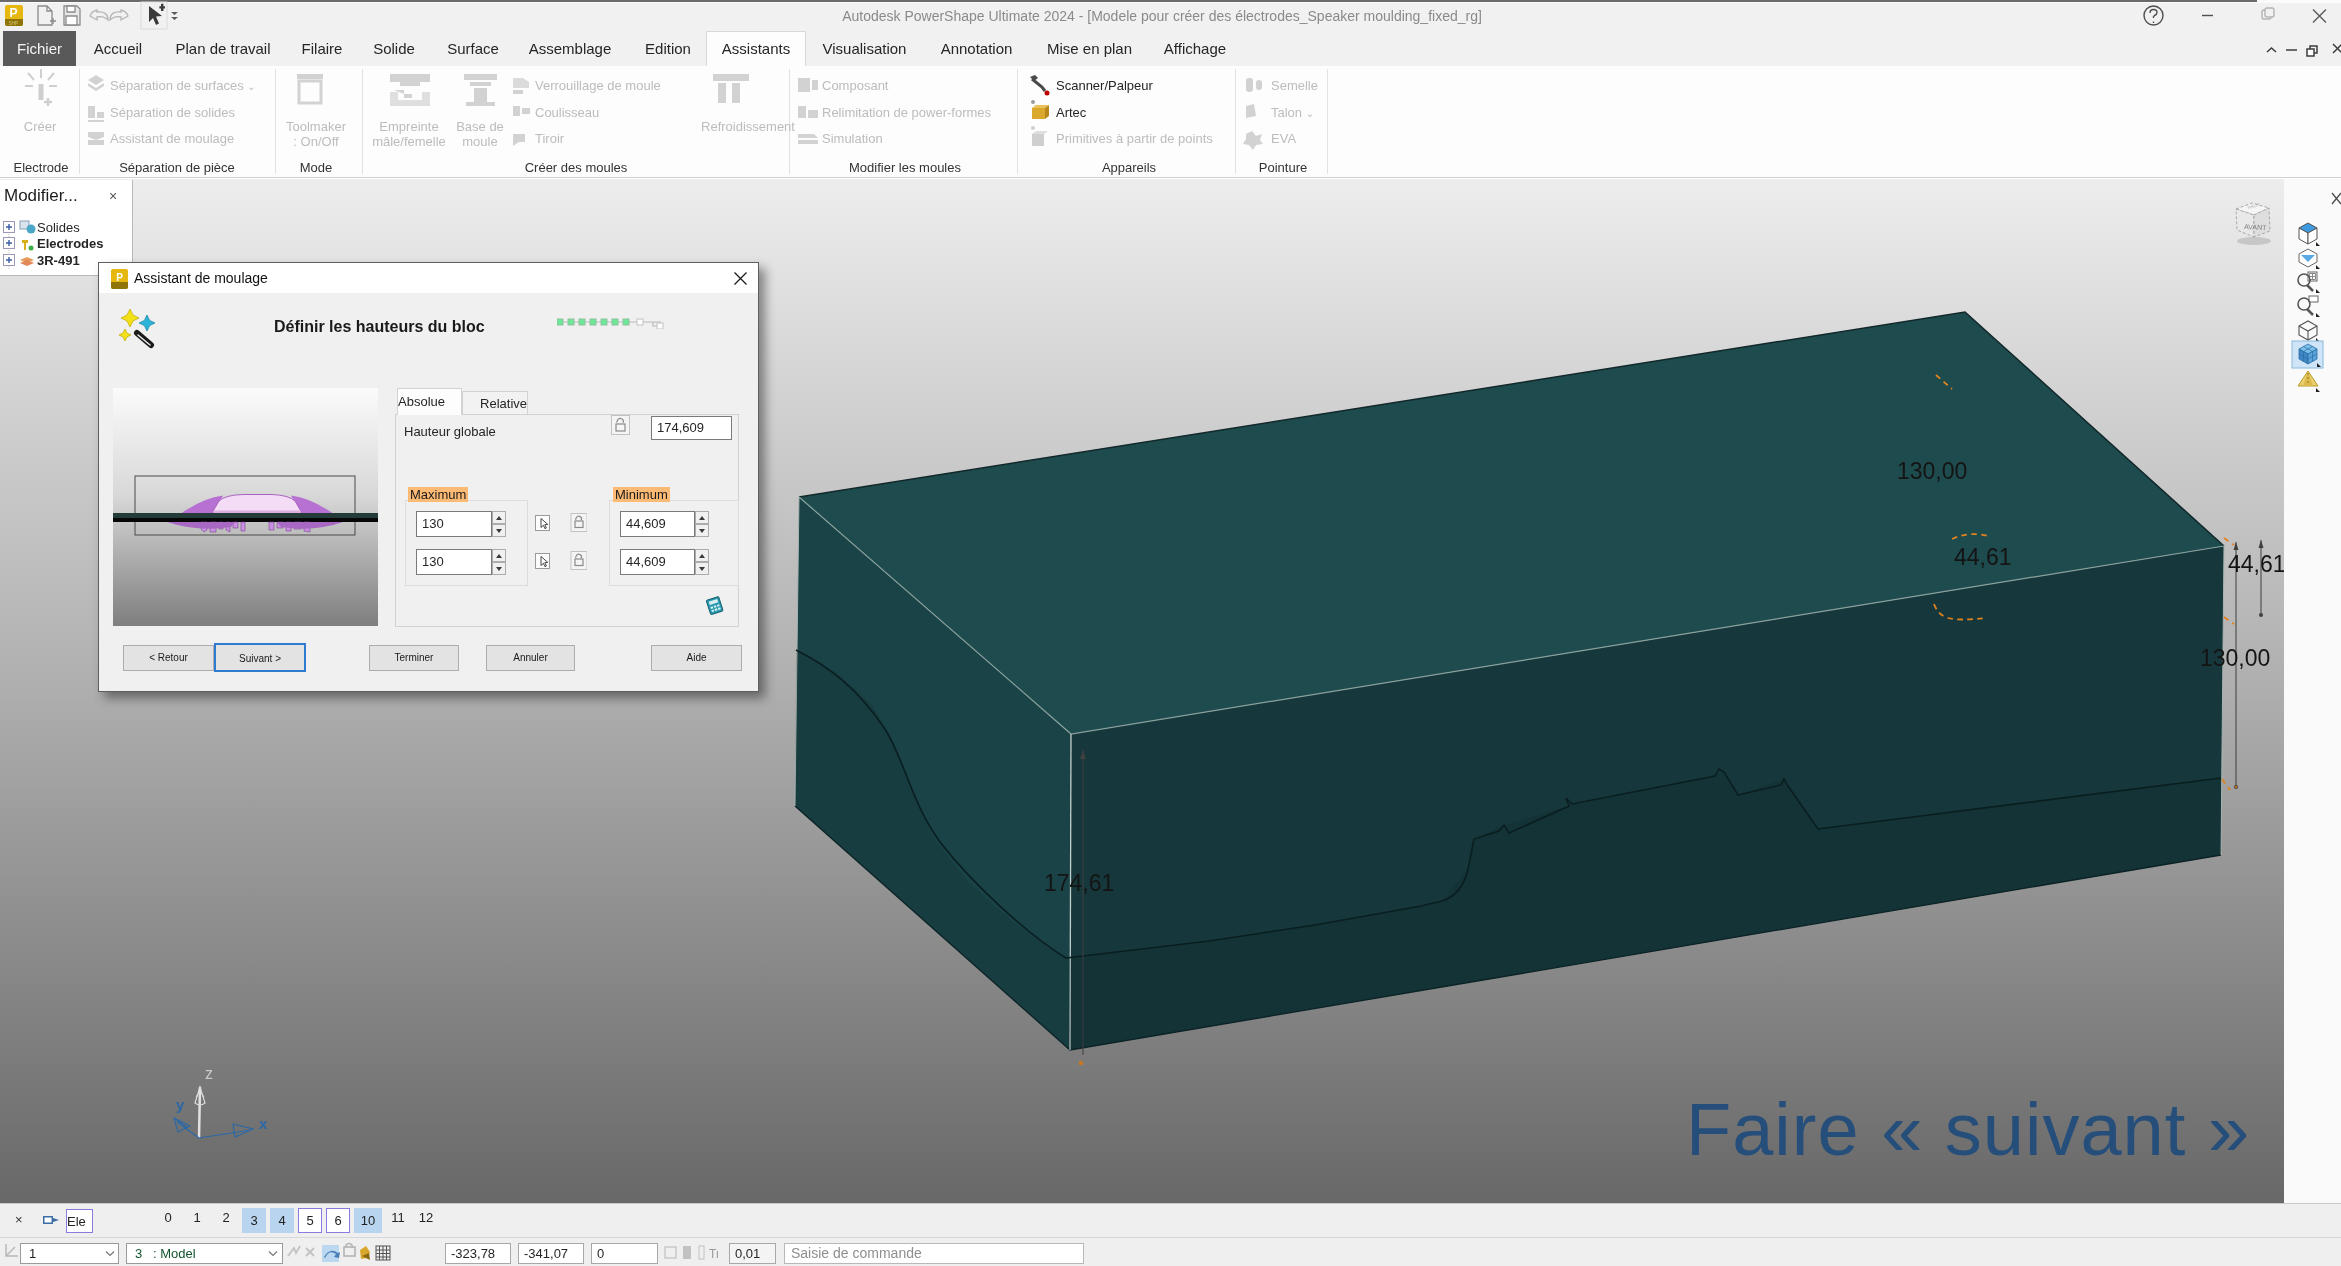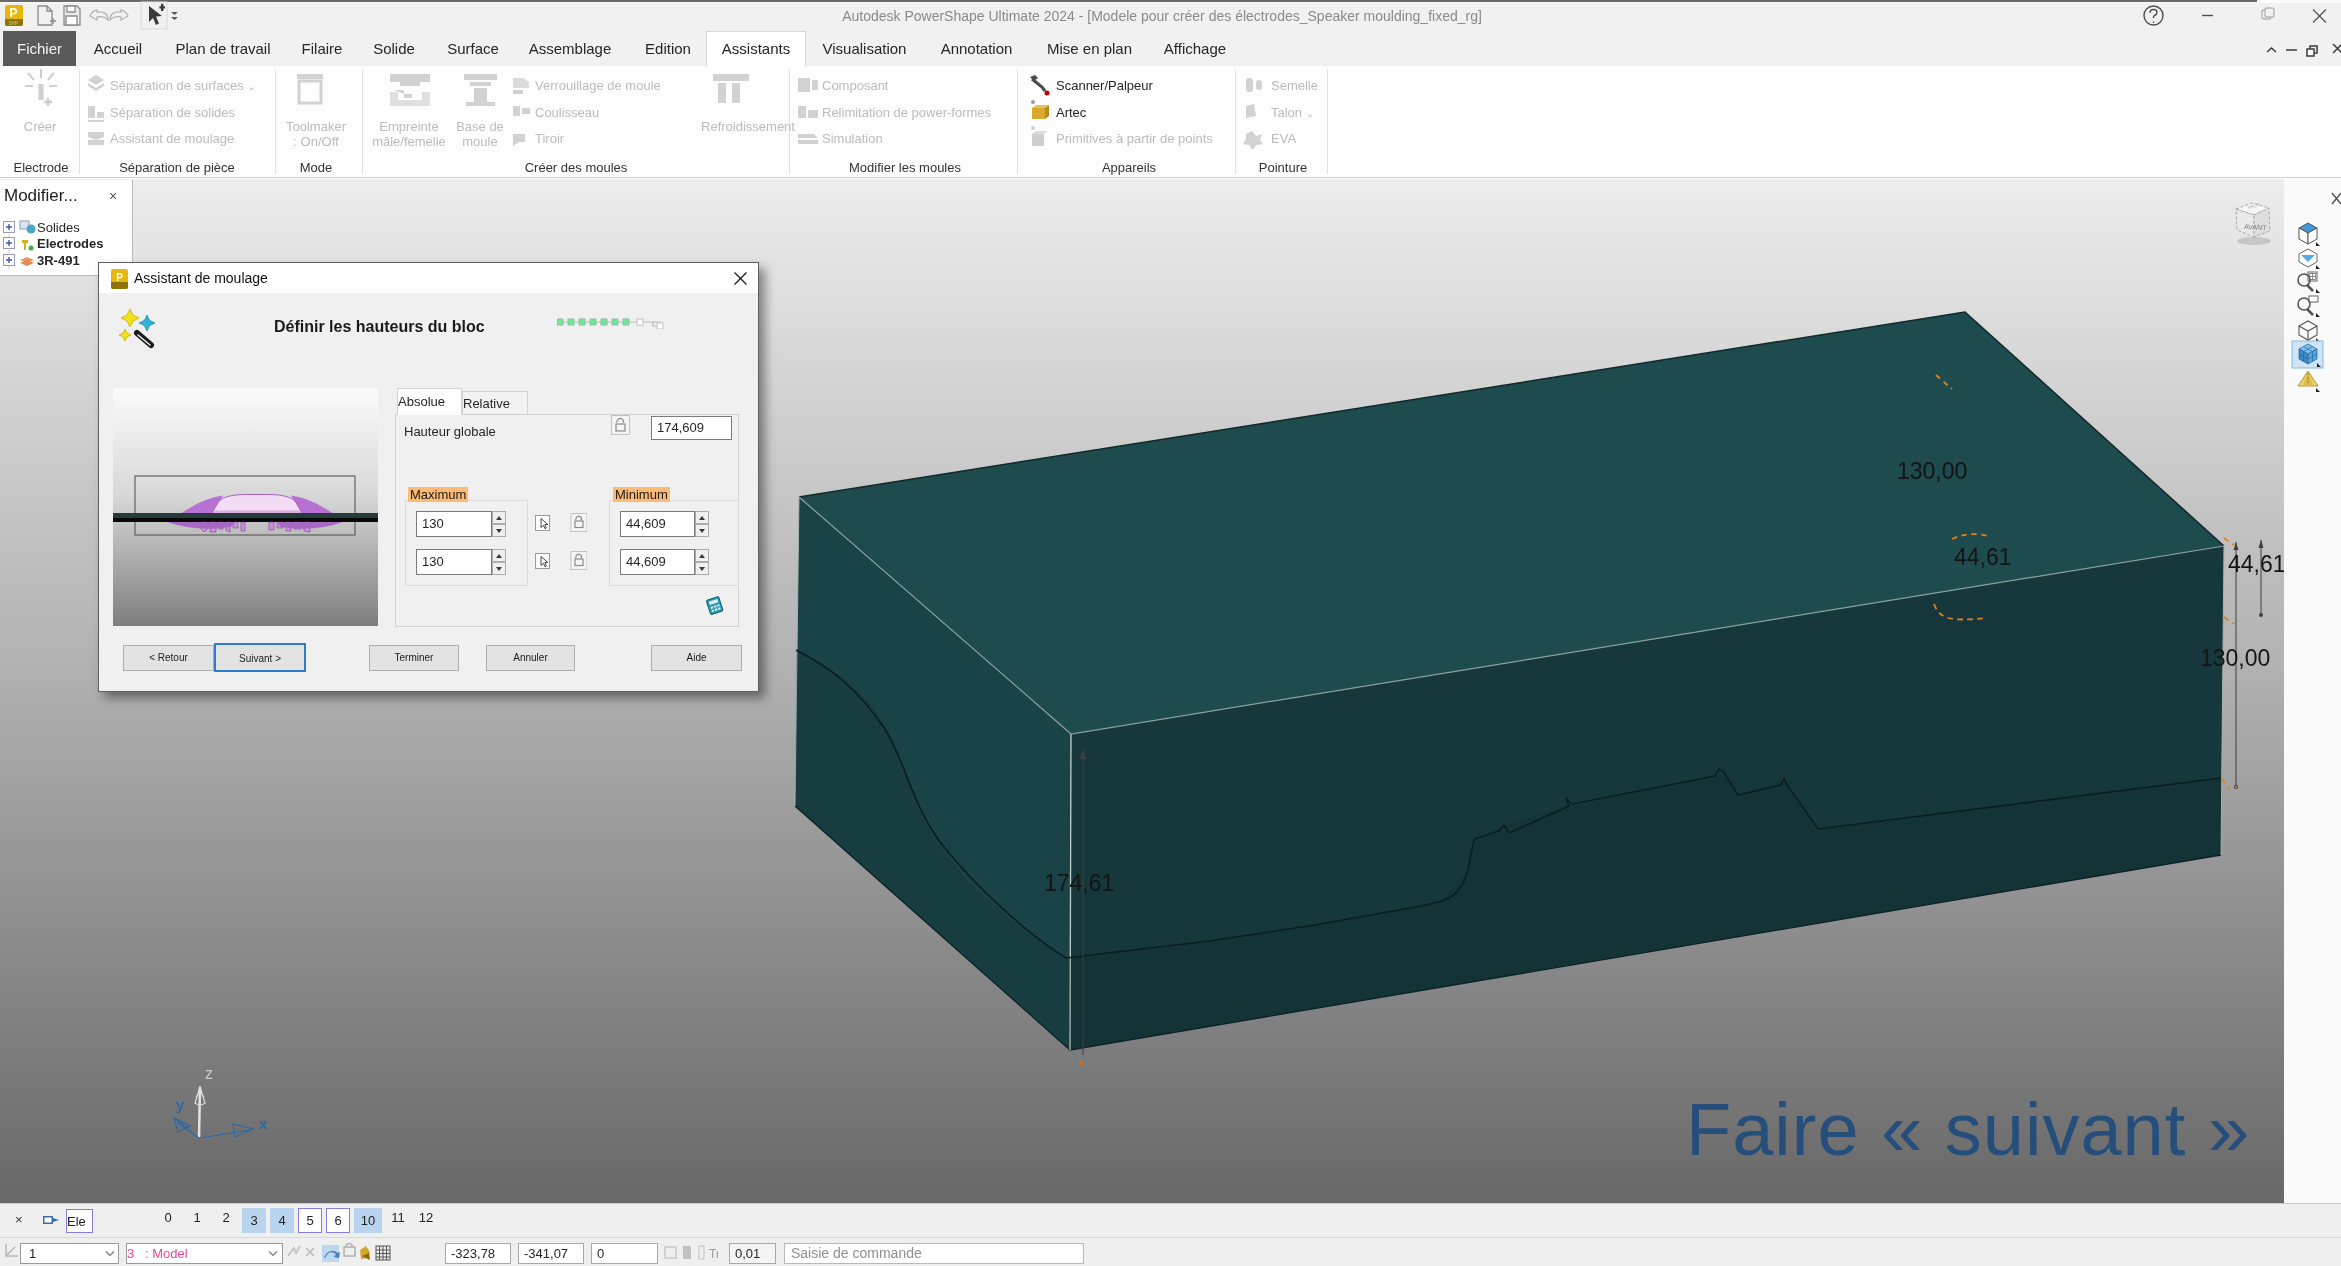--- a/index.html
+++ b/index.html
@@ -401,21 +401,21 @@
         <path d="M173 134 h5 v9 h-5z"></path>
         <path d="M181 134 h7 v7 h-7z"></path>
         <path d="M191 134 h6 v10 l-6 -1z"></path>
       </g>
       <path d="M54 134 Q84 144 118 139 L122 134 z" fill="#a868c4"></path>
       <path d="M230 134 Q202 144 168 139 L164 134 z" fill="#a868c4"></path>
     </svg>
   </div>
 
   <div class="abs" style="left:298px;top:125px;width:65px;height:27px;background:#fdfdfd;border:1px solid #d2d2d2;border-bottom:none;font-size:13px;text-align:left;line-height:26px;z-index:2">Absolue</div>
-  <div class="abs" style="left:363px;top:128px;width:66px;height:24px;background:#f2f2f2;border:1px solid #d2d2d2;border-bottom:none;font-size:13px;text-align:left;line-height:23px">Relative</div>
+  <div class="abs" style="left:363px;top:128px;width:66px;height:24px;background:#f2f2f2;border:1px solid #d2d2d2;border-bottom:none;font-size:13px;text-align:right;line-height:23px">Relative</div>
   <div class="abs" style="left:296px;top:151px;width:344px;height:213px;border:1px solid #d2d2d2"></div>
   <div class="abs" style="left:305px;top:161px;font-size:13px">Hauteur globale</div>
   <svg class="abs" style="left:512px;top:152px" width="19" height="20">
     <rect x="0.5" y="0.5" width="18" height="19" fill="#f4f4f4" stroke="#c2c2c2"></rect>
     <rect x="5" y="9" width="9" height="7" fill="none" stroke="#8a8a8a" stroke-width="1.2"></rect>
     <path d="M6.5 9 v-2.5 q0 -3 3 -3 q3 0 3 3" fill="none" stroke="#8a8a8a" stroke-width="1.2" transform="rotate(25 9.5 6)"></path>
   </svg>
   <div class="field" style="left:552px;top:153px;width:81px;height:24px;line-height:22px">174,609</div>
 
   <div class="gbox" style="left:306px;top:237px;width:123px;height:86px"></div>
@@ -492,21 +492,21 @@
   <div class="num" style="left:384px">11</div>
   <div class="num" style="left:412px">12</div>
 </div>
 <div class="abs" id="cmdbar">
   <svg class="abs" style="left:3px;top:4px" width="18" height="18">
     <path d="M3 2 v12 h12 M3 14 l9 -9" stroke="#b9b9b9" stroke-width="1.5" fill="none"></path>
   </svg>
   <div class="abs" style="left:20px;top:5px;width:99px;height:21px;background:#fff;border:1px solid #9a9a9a;font-size:13px;line-height:19px;padding-left:8px;color:#222">1<svg style="position:absolute;right:3px;top:6px" width="10" height="8">
         <path d="M1 1.5 l4 4 4 -4" stroke="#777" fill="none" stroke-width="1.2"></path>
       </svg></div>
-  <div class="abs" style="left:126px;top:5px;width:157px;height:21px;background:#fff;border:1px solid #9a9a9a;font-size:13px;line-height:19px;padding-left:0;color:#ec4899">3&nbsp;&nbsp;&nbsp;: Model<svg style="position:absolute;right:4px;top:6px" width="10" height="8">
+  <div class="abs" style="left:126px;top:5px;width:157px;height:21px;background:#fff;border:1px solid #9a9a9a;font-size:13px;line-height:19px;padding-left:8px;color:#14532d">3&nbsp;&nbsp;&nbsp;: Model<svg style="position:absolute;right:4px;top:6px" width="10" height="8">
         <path d="M1 1.5 l4 4 4 -4" stroke="#777" fill="none" stroke-width="1.2"></path>
       </svg></div>
   <svg class="abs" style="left:286px;top:4px" width="120" height="22">
     <path d="M2 14 l6 -8 2 5 4 -7" stroke="#c2c2c2" stroke-width="1.8" fill="none"></path>
     <path d="M20 6 l8 8 m0 -8 l-8 8" stroke="#c2c2c2" stroke-width="1.8" fill="none"></path>
     <rect x="36" y="3" width="17" height="17" fill="#bcd8f0"></rect>
     <path d="M39 16 q4 -9 11 -4 l-2 3 5 1 1 -6 -2 1 q-8 -6 -14 4z" fill="#4a80b8"></path>
     <rect x="58" y="5" width="11" height="9" fill="none" stroke="#b0b0b0" stroke-width="1.5"></rect>
     <path d="M60 5 v-2 q3 -3 6 0 v2" stroke="#b0b0b0" stroke-width="1.5" fill="none"></path>
     <path d="M74 8 l6 -4 4 6 -2 6 -7 1z" fill="#d8a82c"></path>

